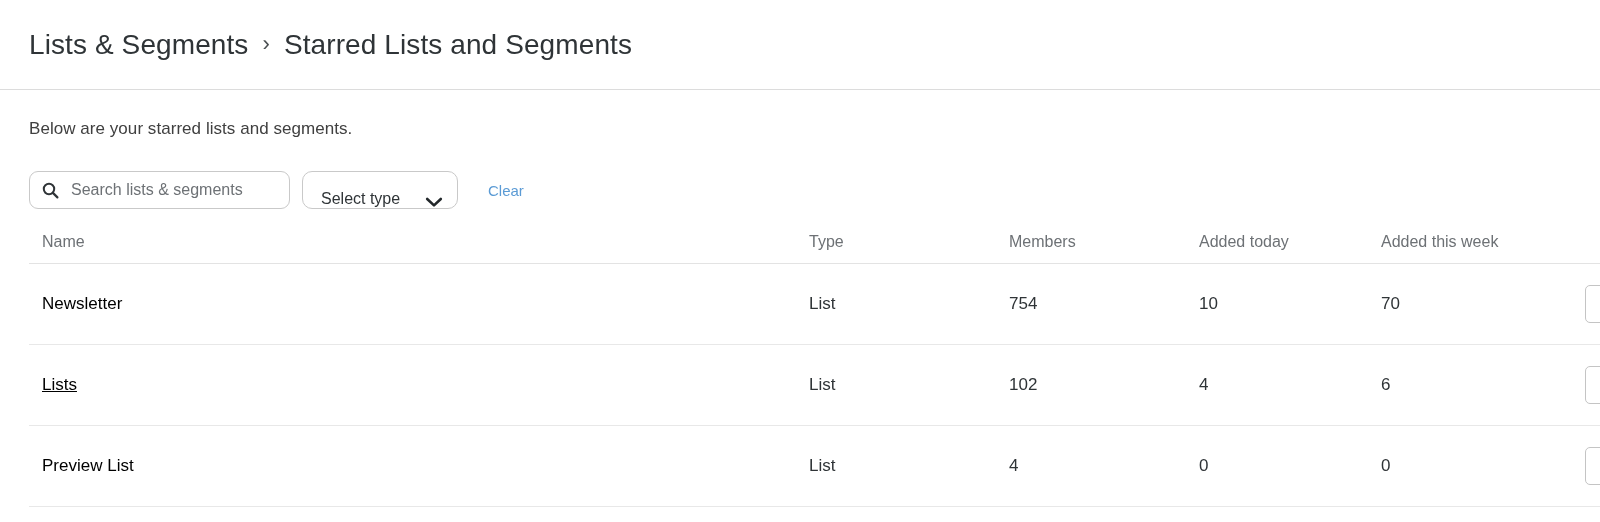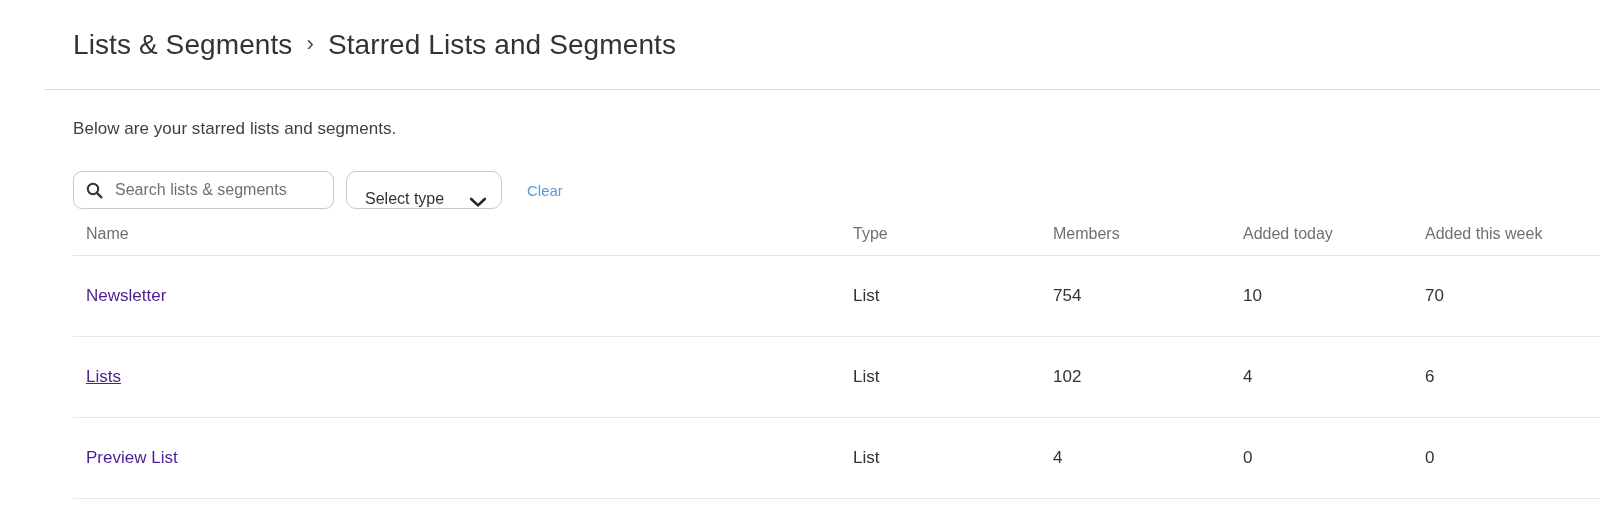--- a/index.html
+++ b/index.html
@@ -11,21 +11,20 @@
     font-family: "Liberation Sans", sans-serif;
     -webkit-font-smoothing: antialiased;
   }
 
   .page {
     position: relative;
     width: 1600px;
     height: 522px;
     overflow: hidden;
     background: #ffffff;
-    padding-left: 44px;
   }
 
   
   .header {
     height: 90px;
     border-bottom: 1px solid #dcdcdc;
     display: flex;
     align-items: center;
     padding: 0 0 0 29px;
   }
@@ -120,25 +119,25 @@
     display: flex;
     align-items: center;
     color: #22272a;
   }
 
   .clear-link {
     font-size: 15px;
     color: #5b9bd5;
     text-decoration: none;
     cursor: pointer;
-    margin-left: 13px;
-  }
-
-  
-  .table-wrap { margin-top: 16px; padding-right: 55px; }
+    margin-left: 18px;
+  }
+
+  
+  .table-wrap { margin-top: 24px; padding-right: 55px; }
 
   table { width: 100%; border-collapse: collapse; table-layout: fixed; }
 
   thead th {
     font-weight: 400;
     font-size: 16px;
     color: #6d7175;
     padding: 0 0 12px 0;
     border-bottom: 1px solid #e3e3e3;
     text-align: left;
@@ -159,21 +158,21 @@
     color: #2f3437;
     padding: 21px 0 21px 0;
     border-bottom: 1px solid #e8e8e8;
     vertical-align: middle;
     white-space: nowrap;
   }
 
   tbody td.cell-name { padding-left: 13px; }
 
   .row-link {
-    color: #4c1d95;
+    color: #000000;
     text-decoration: none;
     font-size: 17px;
     cursor: pointer;
   }
   .row-link.is-hover { text-decoration: underline; }
 
   .kebab-col { text-align: right; }
 
   .kebab-btn {
     width: 38px;

